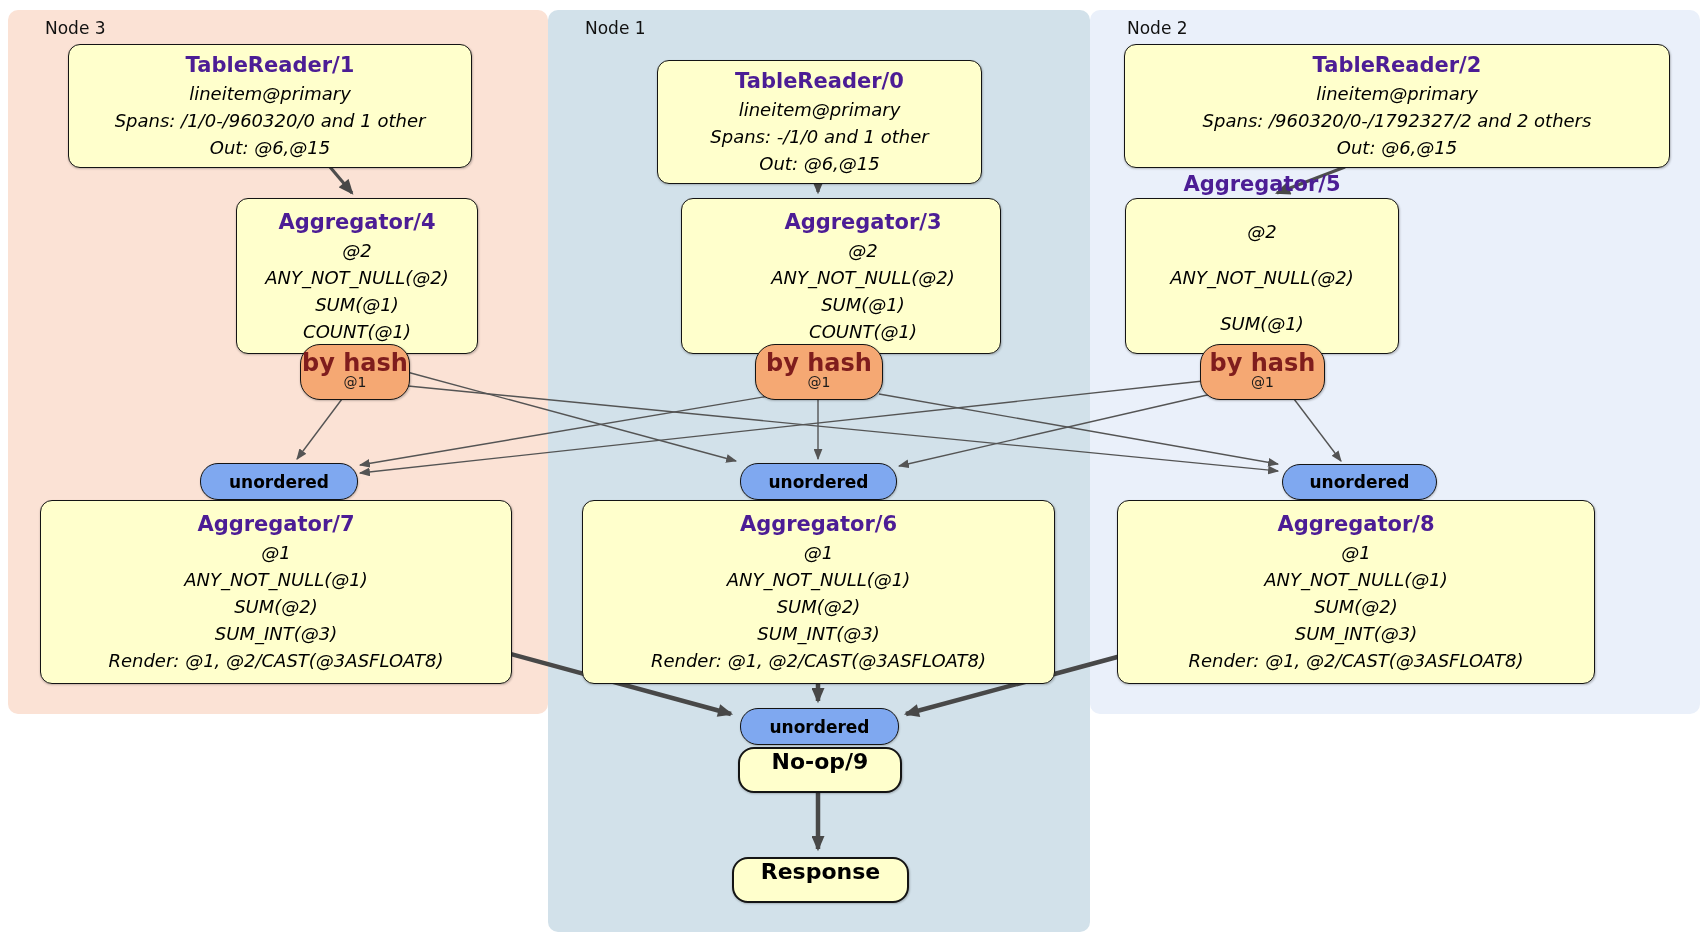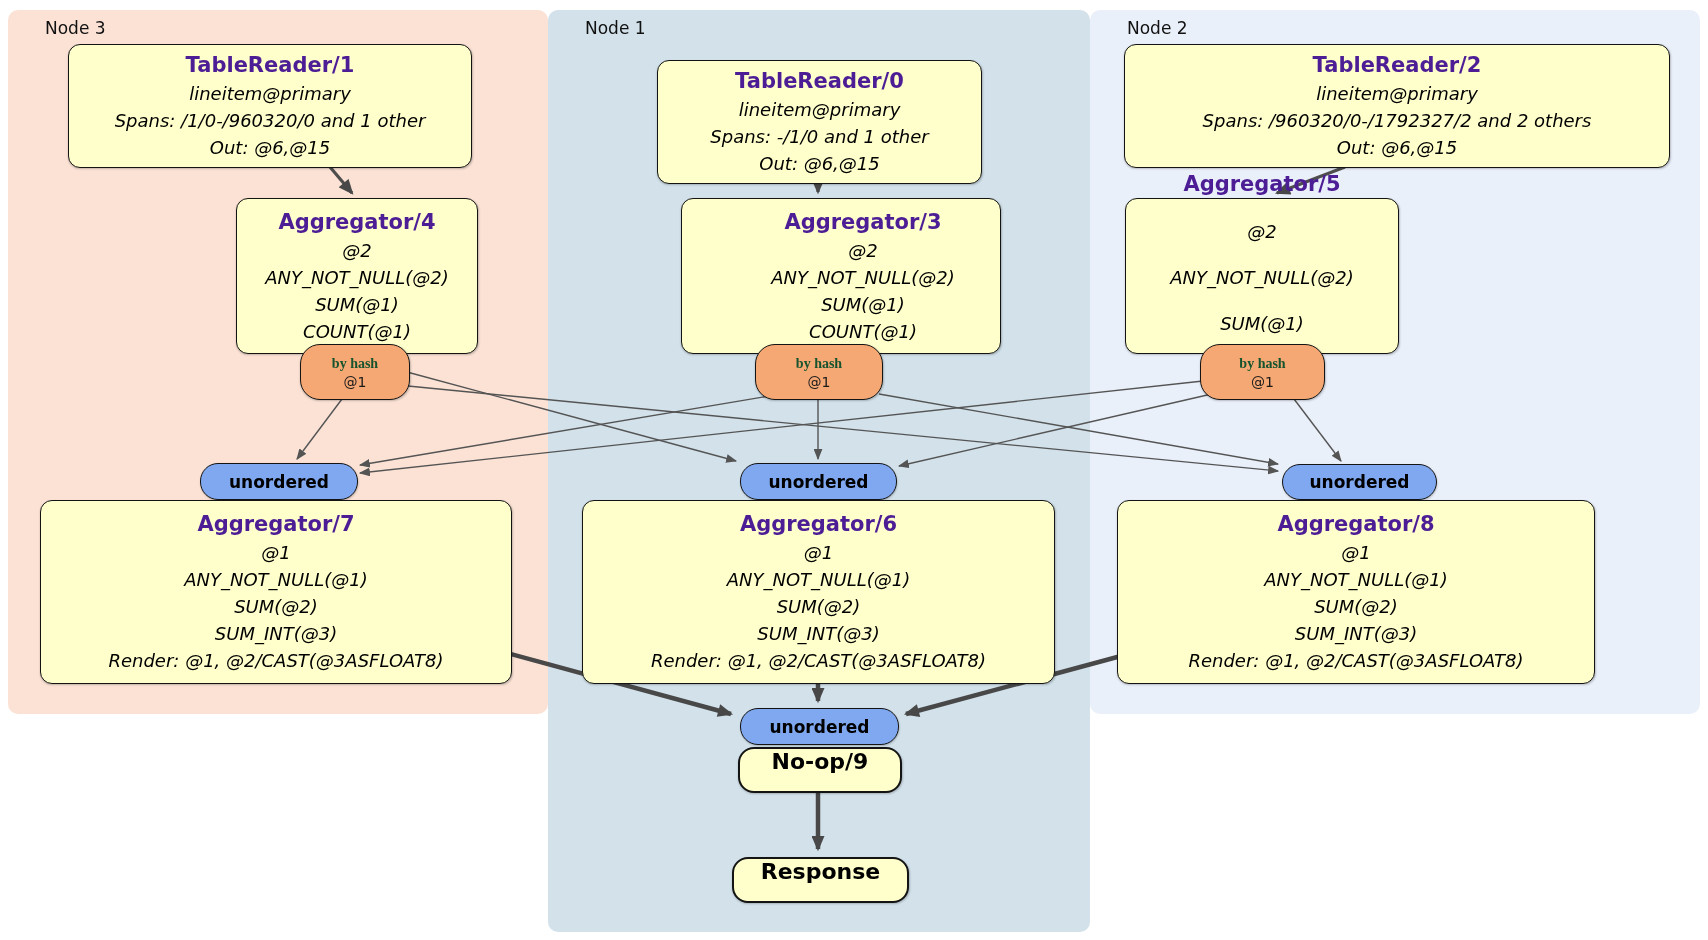--- a/index.html
+++ b/index.html
@@ -9,21 +9,21 @@
   .panel-label{position:absolute;left:13px;top:8px;font-size:17px;color:#111;white-space:nowrap;margin-left:24px;}
   .edges{position:absolute;left:0;top:0;pointer-events:none;}
   .box{position:absolute;background:#ffffcc;border:1.6px solid #141414;border-radius:12px;
        display:flex;flex-direction:column;align-items:center;justify-content:center;
        text-align:center;box-shadow:0.5px 1px 2px rgba(0,0,0,0.22);}
   .box-title{font-weight:bold;font-size:21px;line-height:29px;color:#4c1d95;white-space:nowrap;}
   .box-line{font-size:18px;line-height:27px;color:#000;white-space:nowrap;font-style:italic;}
   .pill{position:absolute;display:flex;flex-direction:column;align-items:center;justify-content:center;
         border:1.7px solid #141414;text-align:center;box-shadow:0.5px 1px 2px rgba(0,0,0,0.22);}
   .router{background:#f5a873;border-radius:20px;}
-  .router-main{font-weight:bold;font-size:14px;line-height:21px;color:#14532d;white-space:nowrap;font-family:Liberation Serif, serif;}
+  .router-main{font-weight:bold;font-size:24px;line-height:21px;color:#7f1d1d;white-space:nowrap;}
   .router-sub{font-size:14px;line-height:17px;color:#1a1a1a;white-space:nowrap;}
   .sync{background:#7fa8f0;border-radius:18px;}
   .sync-label{font-weight:bold;font-size:17px;color:#000;white-space:nowrap;}
   .final-box{position:absolute;background:#ffffcc;border:2px solid #141414;border-radius:16px;
              display:flex;align-items:flex-start;justify-content:center;
              box-shadow:0.5px 1px 2px rgba(0,0,0,0.22);}
   .final-title{font-weight:bold;font-size:22px;color:#000;white-space:nowrap;}
 </style>
 </head>
 <body>

